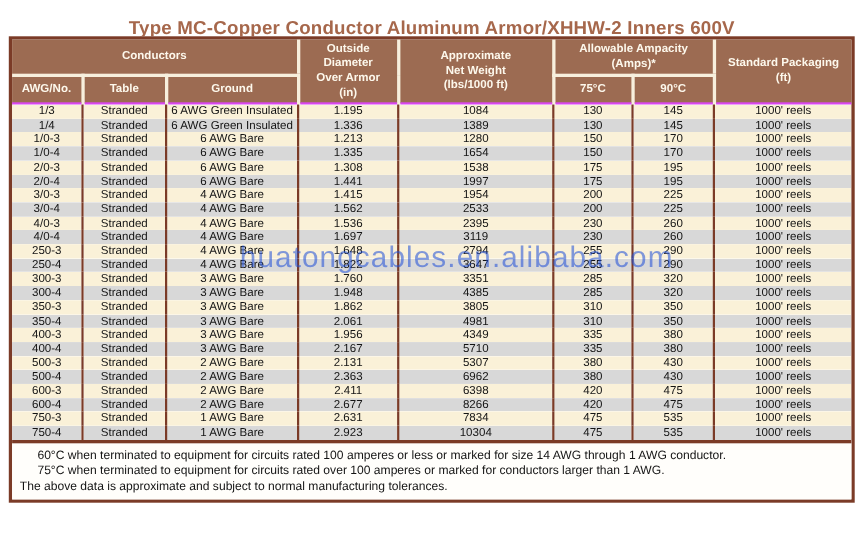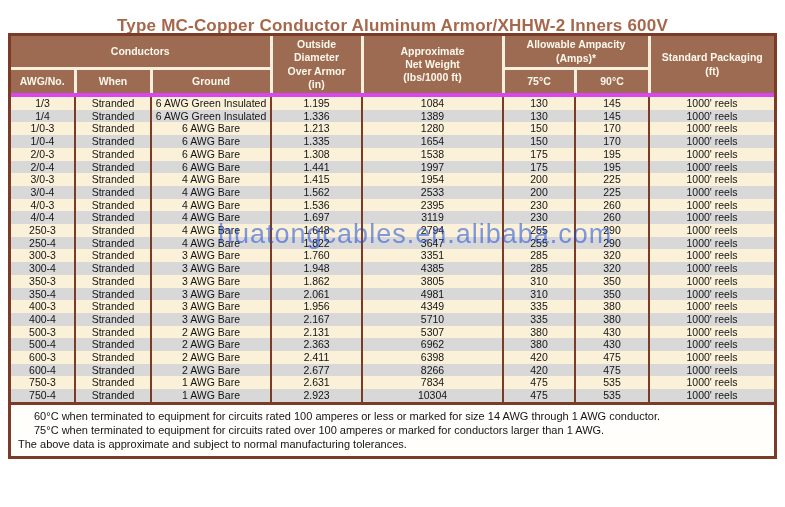--- a/index.html
+++ b/index.html
@@ -48,21 +48,21 @@
     font-size:10.5px;
     color:#141414;
     height:12.7px;
     line-height:12.7px;
     padding:0 2px;
     overflow:hidden;
     white-space:nowrap;
     border-left:2px solid #7b3b27;
   }
   tbody tr td:first-child{border-left:none;}
-  tbody tr:first-child td{border-top:4px solid #d946ef;}
+  tbody tr:first-child td{border-top:2px solid #d946ef;}
   tbody tr:nth-child(odd){background:#faf1d8;}
   tbody tr:nth-child(even){background:#d8d8d8;}
   .notes{
     border-top:3px solid #7b3b27;
     background:#fffefb;
     padding:4px 7px 5px 7px;
     font-size:11px;
     color:#141414;
     line-height:14.2px;
   }
@@ -107,21 +107,21 @@
 (in)</th>
           <th rowspan="2">Approximate
 Net Weight
 (lbs/1000 ft)</th>
           <th colspan="2" class="span-bottom">Allowable Ampacity (Amps)*</th>
           <th rowspan="2">Standard Packaging
 (ft)</th>
         </tr>
         <tr class="h2">
           <th>AWG/No.</th>
-          <th>When</th>
+          <th>Table</th>
           <th>Ground</th>
           <th>75°C</th>
           <th>90°C</th>
         </tr>
       </thead>
       <tbody id="spec-body">
           <tr>
             <td>1/3</td>
             <td>Stranded</td>
             <td>6 AWG Green Insulated</td>

